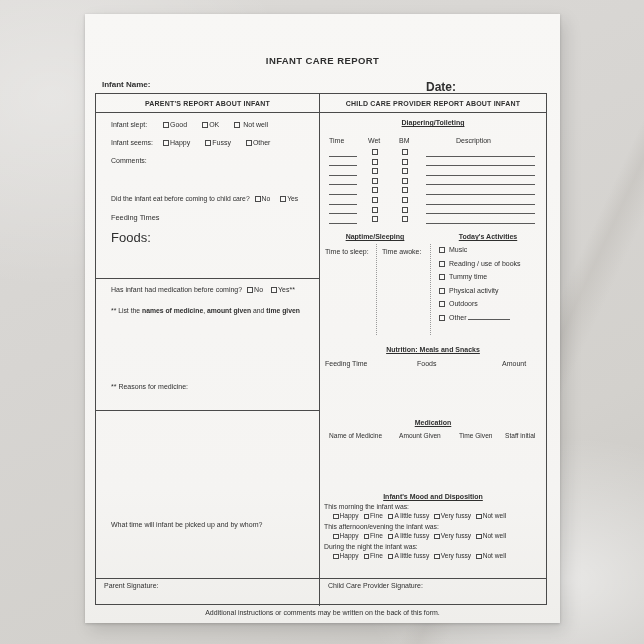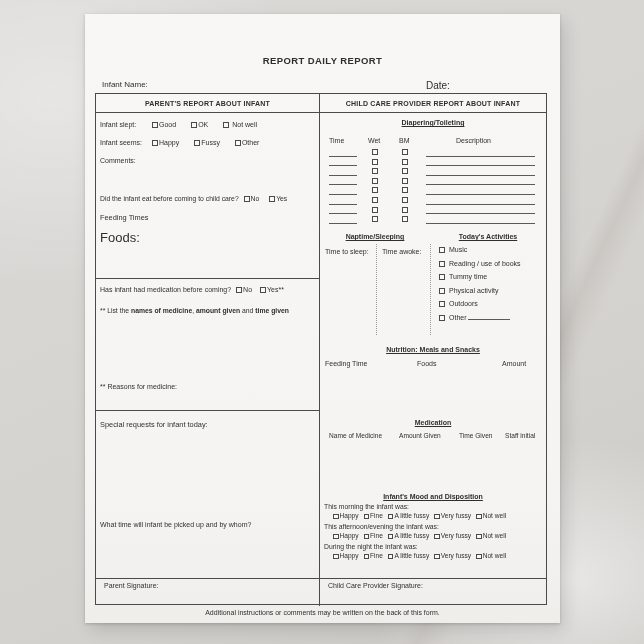--- a/index.html
+++ b/index.html
@@ -16,22 +16,22 @@
   }
   .paper {
     position:absolute; left:85px; top:14px; width:475px; height:609px;
     background:linear-gradient(180deg, #f8f7f5 0%, #f5f4f2 78%, #efeeeb 100%);
     box-shadow:0 1px 3px rgba(0,0,0,0.18), 5px 7px 16px rgba(0,0,0,0.13);
   }
   .title {
     position:absolute; top:41px; left:0; right:0;
     text-align:center; font-size:9.5px; font-weight:bold; letter-spacing:.4px;
   }
-  .name-label { position:absolute; left:17px; top:66px; font-size:8px; font-weight:normal; }
-  .date-label { position:absolute; left:341px; top:66px; font-size:10px; font-weight:normal; }
+  .name-label { position:absolute; left:17px; top:66px; font-size:8px; font-weight:bold; }
+  .date-label { position:absolute; left:341px; top:66px; font-size:12px; font-weight:bold; }
 
   .form-table {
     position:absolute; left:10px; top:79px; width:452px; height:512px;
     border:1px solid #4a4a4a; font-size:7px;
   }
   .hdr-row { display:flex; height:19px; border-bottom:1px solid #4a4a4a; }
   .hdr-cell {
     display:flex; align-items:center; justify-content:center;
     font-weight:bold; font-size:7px; letter-spacing:.2px;
   }
@@ -40,21 +40,21 @@
 
   .body-row { display:flex; height:465px; }
   .col-left { width:224px; border-right:1px solid #4a4a4a; position:relative; }
   .col-right { flex:1; position:relative; }
 
   .sec { position:relative; }
   .secA { height:166px; border-bottom:1px solid #4a4a4a; }
   .secB { height:132px; border-bottom:1px solid #4a4a4a; }
   .secC { height:167px; }
 
-  .abs { position:absolute; left:4px; right:6px; }
+  .abs { position:absolute; left:15px; right:6px; }
   .cb {
     display:inline-block; width:6px; height:6px;
     border:1px solid #4a4a4a; background:#faf9f7;
     vertical-align:-1px; margin-right:1px;
   }
   .opt { margin-right:15px; white-space:nowrap; }
   .opt:last-child { margin-right:0; }
   .lbl-inline { display:inline-block; width:52px; }
   .blank { display:inline-block; border-bottom:1px solid #5a5a5a; }
 
@@ -106,21 +106,21 @@
   .footer-note {
     position:absolute; left:0; right:0; top:595px;
     text-align:center; font-size:7px;
   }
   b { font-weight:bold; }
 </style>
 </head>
 <body>
 
 <div class="paper">
-  <div class="title">REPORT DAILY REPORT</div>
+  <div class="title">INFANT CARE REPORT</div>
   <div class="name-label">Infant Name:</div>
   <div class="date-label">Date:</div>
 
   <div class="form-table">
 
     <div class="hdr-row">
       <div class="hdr-cell hdr-left">PARENT'S REPORT ABOUT INFANT</div>
       <div class="hdr-cell hdr-right">CHILD CARE PROVIDER REPORT ABOUT INFANT</div>
     </div>
 
@@ -150,21 +150,20 @@
             <span style="margin-left:3px;"><span class="cb"></span><span>No</span></span>
             <span style="margin-left:6px;"><span class="cb"></span><span>Yes**</span></span>
           </div>
           <div class="abs" style="top:28px; font-size:6.8px; white-space:nowrap;">
             <span>** List the </span><b>names of medicine</b><span>, </span><b>amount given</b><span> and </span><b>time given</b>
           </div>
           <div class="abs" style="top:104px;">** Reasons for medicine:</div>
         </div>
 
         <div class="sec secC">
-          <div class="abs" style="top:9px; font-size:7.4px;">Special requests for infant today:</div>
           <div class="abs" style="top:110px;">What time will infant be picked up and by whom?</div>
         </div>
       </div>
 
       <div class="col-right">
 
         <div class="sec dia">
           <div class="sec-title" style="top:6px;">Diapering/Toileting</div>
           <div class="dia-lbls">
             <span style="left:9px;">Time</span>

